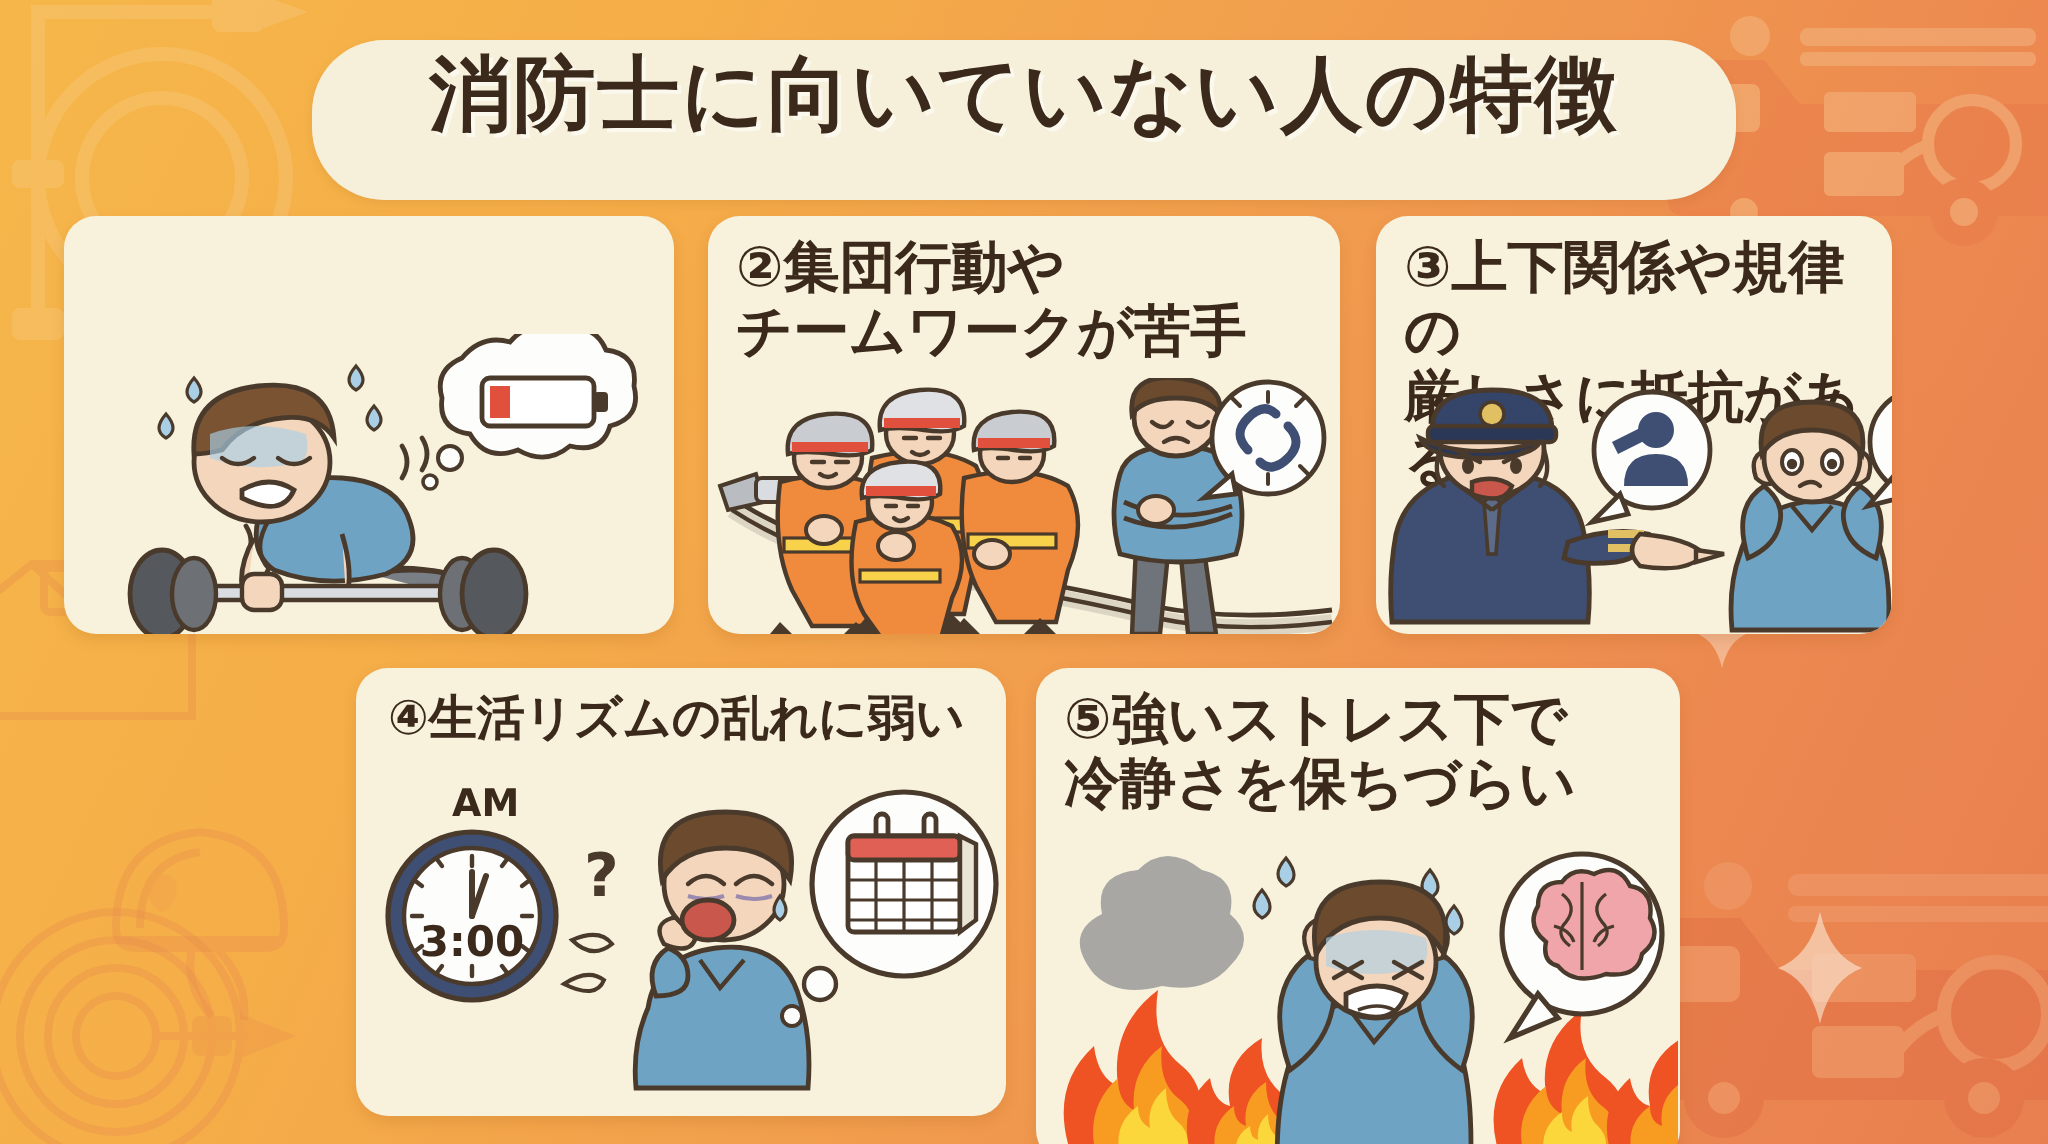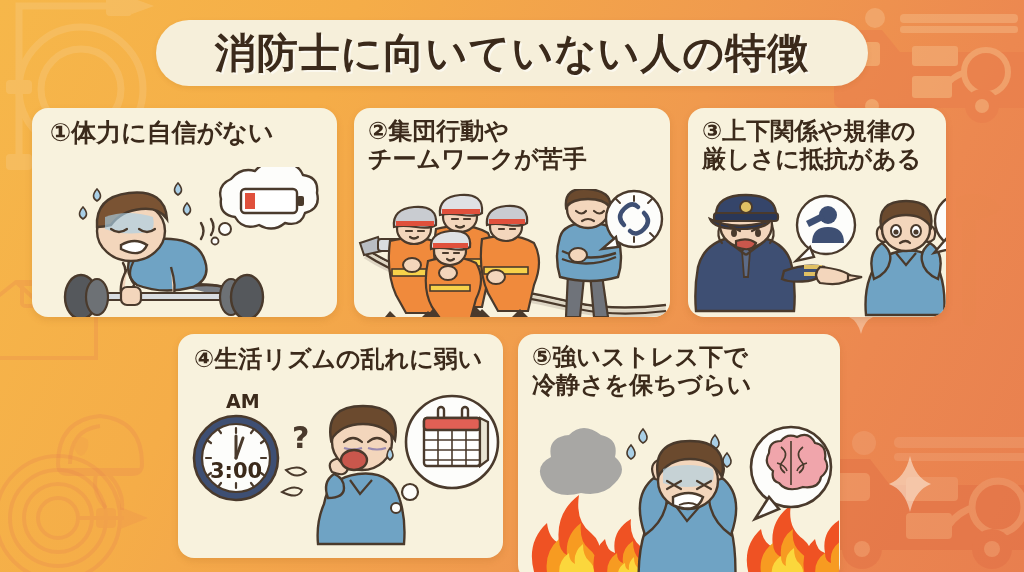--- a/index.html
+++ b/index.html
@@ -24,24 +24,24 @@
   #wm-helmet-bl { left: 48px;   bottom: 56px; }
   #wm-hose-bl   { left: -22px;  bottom: -24px; }
   #wm-coat-bl   { left: -30px;  bottom: 196px; }
   #wm-axe-r     { right: 8px;   top: 188px;  opacity:.34; }
   #wm-sparkle-1 { right: 92px;  bottom: 60px; opacity:.55; }
   #wm-sparkle-2 { right: 150px; top: 300px;  opacity:.42; }
 
   
   #title-banner {
     position: absolute; left: 156px; top: 20px;
-    width: 712px; height: 66px;
+    width: 712px; height: 80px;
     background: #f6efda;
     border-radius: 36px;
-    display: flex; align-items: center; justify-content: center;
+    display: flex; align-items: flex-start; justify-content: center;
     box-shadow: 0 2px 5px rgba(150,80,20,.12);
   }
   #title-text {
     font-family: "DejaVu Sans", "Liberation Sans", sans-serif;
     font-weight: 700;
     font-size: 41px;
     letter-spacing: 1px;
     color: #3b2a1b;
     text-shadow: 2px 2px 0 rgba(255,255,255,.55);
     white-space: nowrap;
@@ -60,21 +60,21 @@
   #card-3 { left: 688px; top: 108px; width: 258px; height: 209px; }
   #card-4 { left: 178px; top: 334px; width: 325px; height: 224px; }
   #card-5 { left: 518px; top: 334px; width: 322px; height: 247px; }
 
   .card-title {
     font-family: "DejaVu Sans", "Liberation Sans", sans-serif;
     font-weight: 700;
     color: #3b2a1b;
     line-height: 1.16;
     padding: 10px 8px 0 14px;
-    font-size: 24px;
+    font-size: 28px;
     letter-spacing: 0px;
     white-space: pre-line;
   }
   #card-1 .card-title { font-size: 25px; padding-left: 18px; }
   #card-4 .card-title { font-size: 24px; padding-left: 16px; padding-top: 12px; }
 
   .art { position: absolute; left: 0; right: 0; bottom: 0; }
   .art svg { display: block; margin: 0 auto; }
 
   
@@ -215,21 +215,20 @@
     <svg width="26" height="34" viewBox="0 0 26 34">
       <path d="M13 0 q3 13 12 17 q-9 4-12 17 q-3-13-12-17 q9-4 12-17 z" fill="#fdf3e4"></path>
     </svg>
   </div>
 
   <div id="title-banner">
     <span id="title-text">消防士に向いていない人の特徴</span>
   </div>
 
   <div class="card" id="card-1">
-    <div class="card-title">①体力に自信がない</div>
     <div class="art">
       <svg width="300" height="150" viewBox="0 0 300 150">
 
         <g fill="#a9cfe6" stroke="#4a3a2c" stroke-width="1.6">
           <path d="M48 40 q7 8 0 12 q-7-4 0-12z"></path>
           <path d="M62 22 q7 8 0 12 q-7-4 0-12z"></path>
           <path d="M143 16 q7 8 0 12 q-7-4 0-12z"></path>
           <path d="M152 36 q7 8 0 12 q-7-4 0-12z"></path>
         </g>
 

